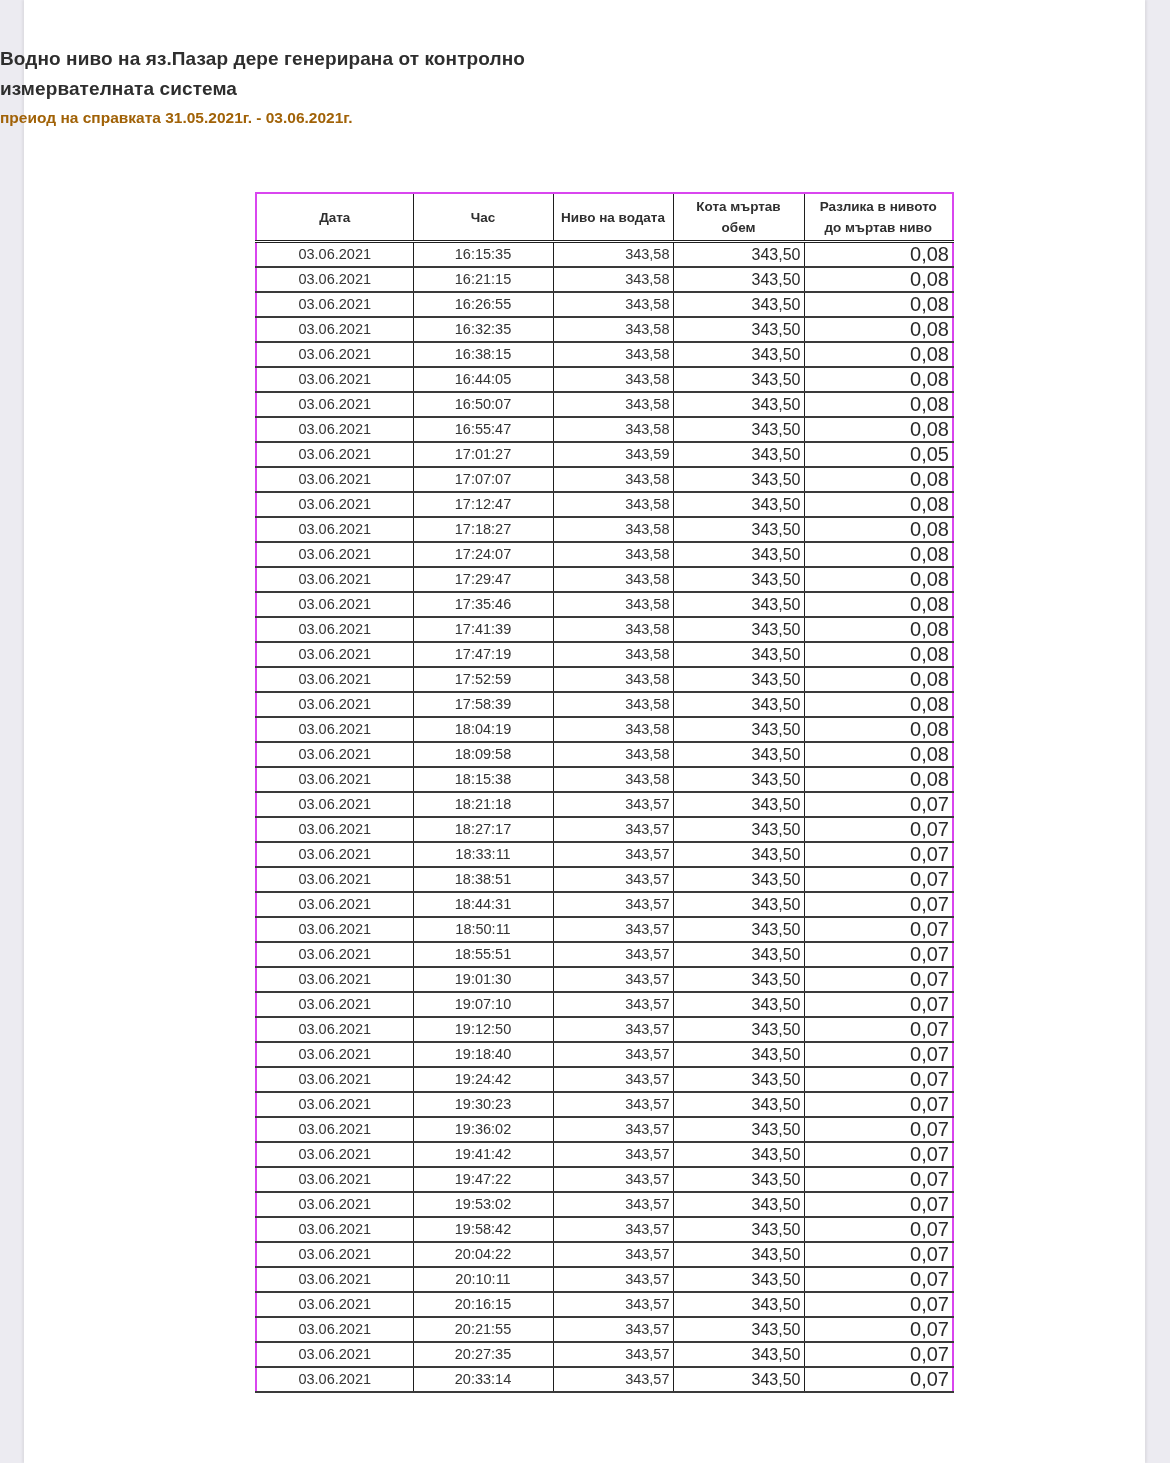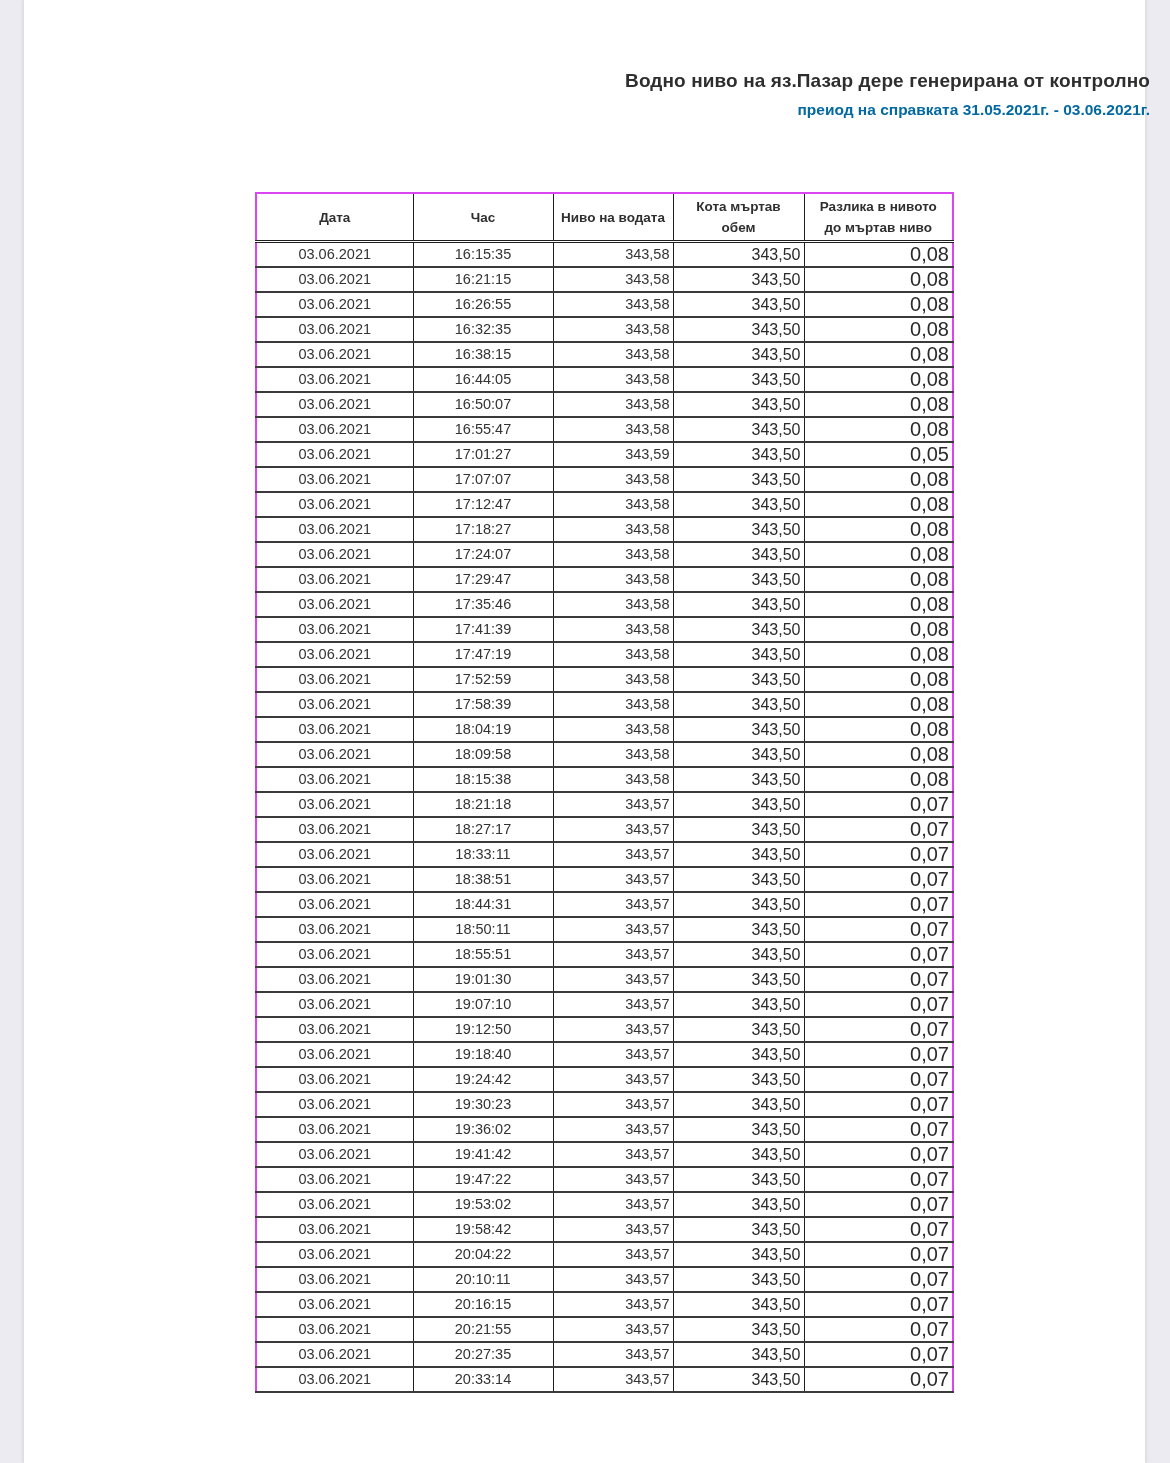--- a/index.html
+++ b/index.html
@@ -20,37 +20,36 @@
       left: 24px;
       top: 0;
       width: 1121px;
       height: 1463px;
       background: #ffffff;
       box-shadow: -2px 0 2px rgba(0,0,0,0.06), 2px 0 2px rgba(0,0,0,0.06);
     }
     .title-block {
       position: absolute;
       left: 0;
-      top: 66px;
+      top: 44px;
       width: 1150px;
-      text-align: right;
+      text-align: left;
     }
     .title-line {
       font-weight: bold;
       font-size: 19px;
       line-height: 30px;
       color: #2e2e2e;
       letter-spacing: 0.1px;
     }
     .subtitle-line {
       font-weight: bold;
       font-size: 15.5px;
       line-height: 28px;
-      color: #0369a1;
-      padding-left: 18px;
+      color: #a16207;
     }
     table.data-table {
       position: absolute;
       left: 255px;
       top: 192px;
       width: 697px;
       border-collapse: collapse;
       table-layout: fixed;
       border: 2px solid #d946ef;
       font-size: 14.5px;
@@ -87,20 +86,21 @@
     td.diff { font-size: 20px; color: #2a2a2a; }
     td.level { font-size: 14.5px; }
   </style>
 </head>
 <body>
 
 <div class="sheet"></div>
 
 <div class="title-block">
   <div class="title-line">Водно ниво на яз.Пазар дере генерирана от контролно</div>
+  <div class="title-line">измервателната система</div>
   <div class="subtitle-line">преиод на справката 31.05.2021г. - 03.06.2021г.</div>
 </div>
 
 <table class="data-table">
   <colgroup>
     <col class="c-date">
       <col class="c-time">
       <col class="c-level">
       <col class="c-dead">
       <col class="c-diff">

